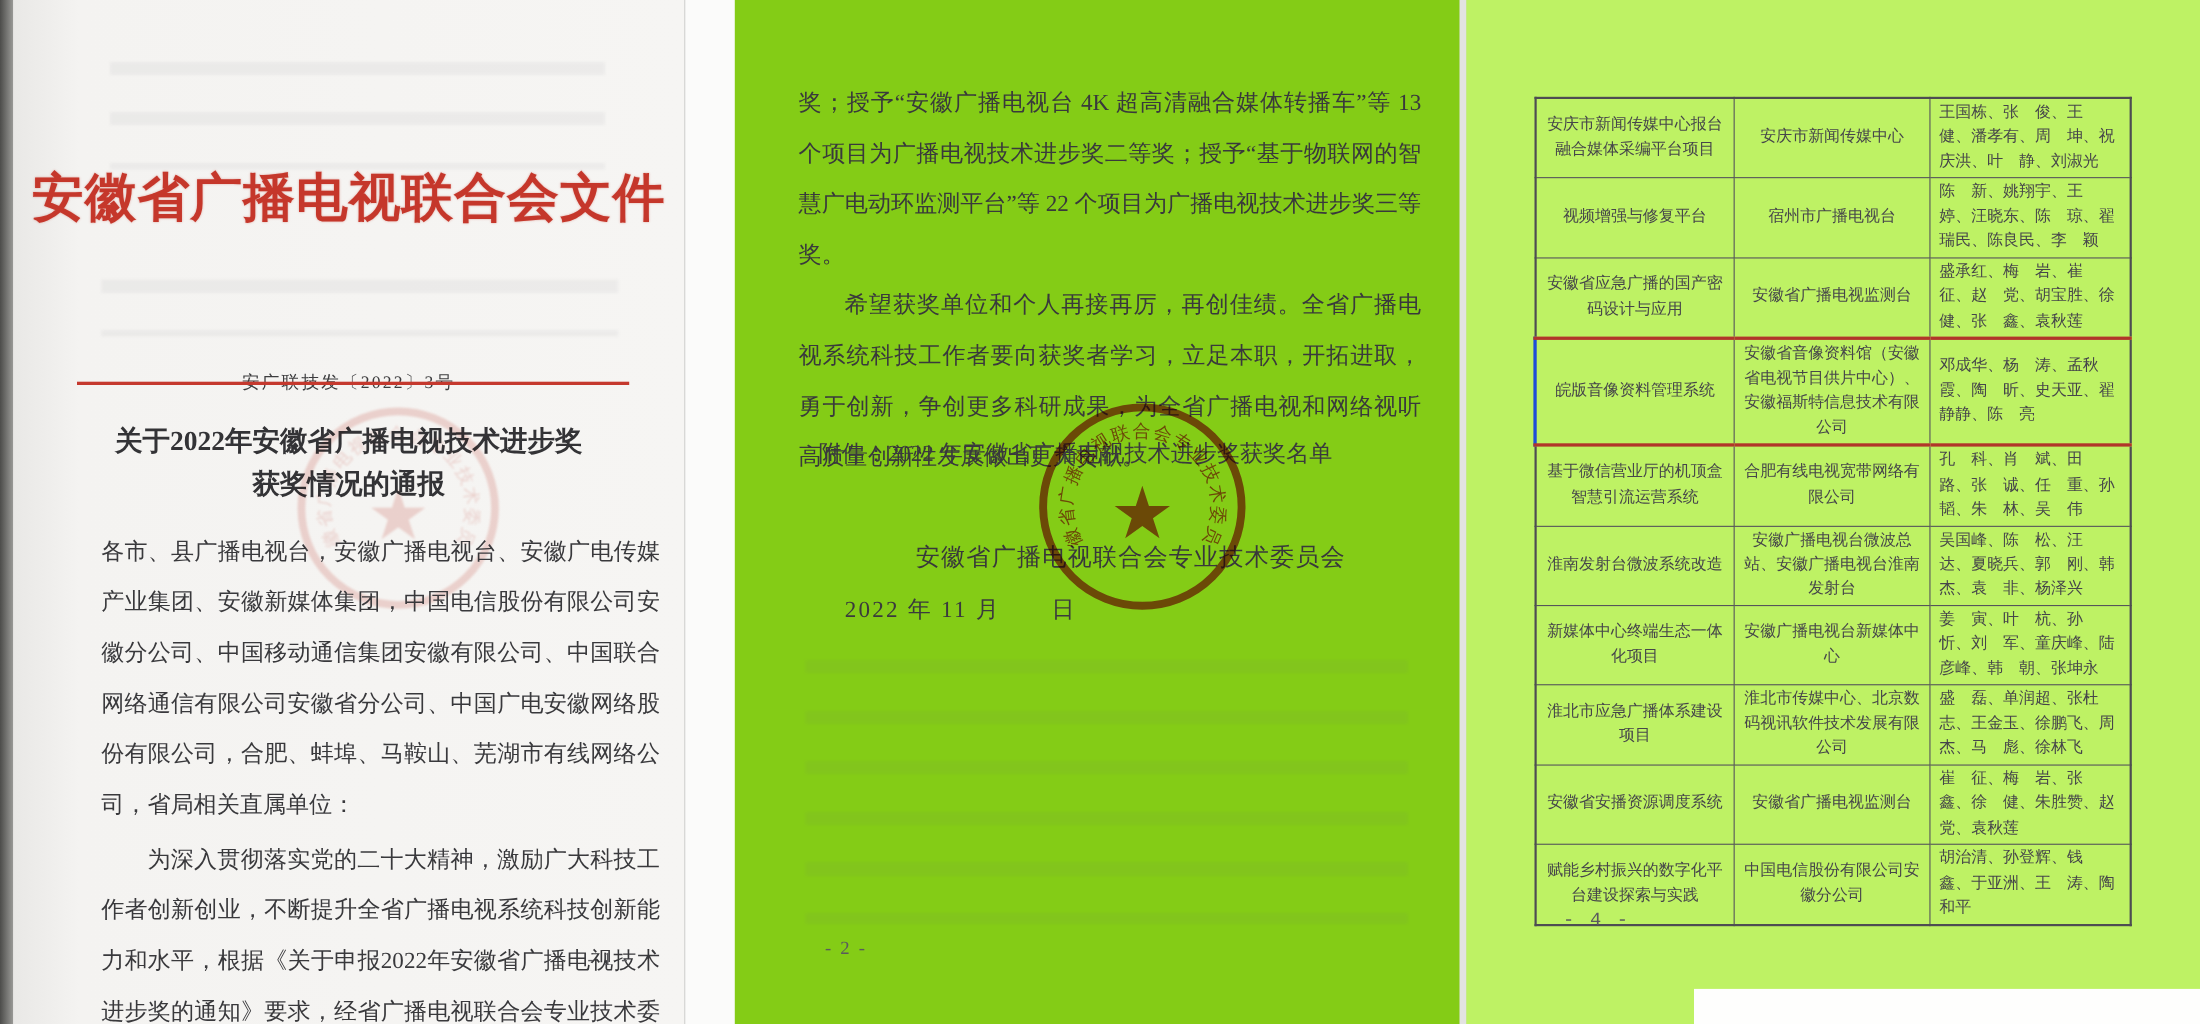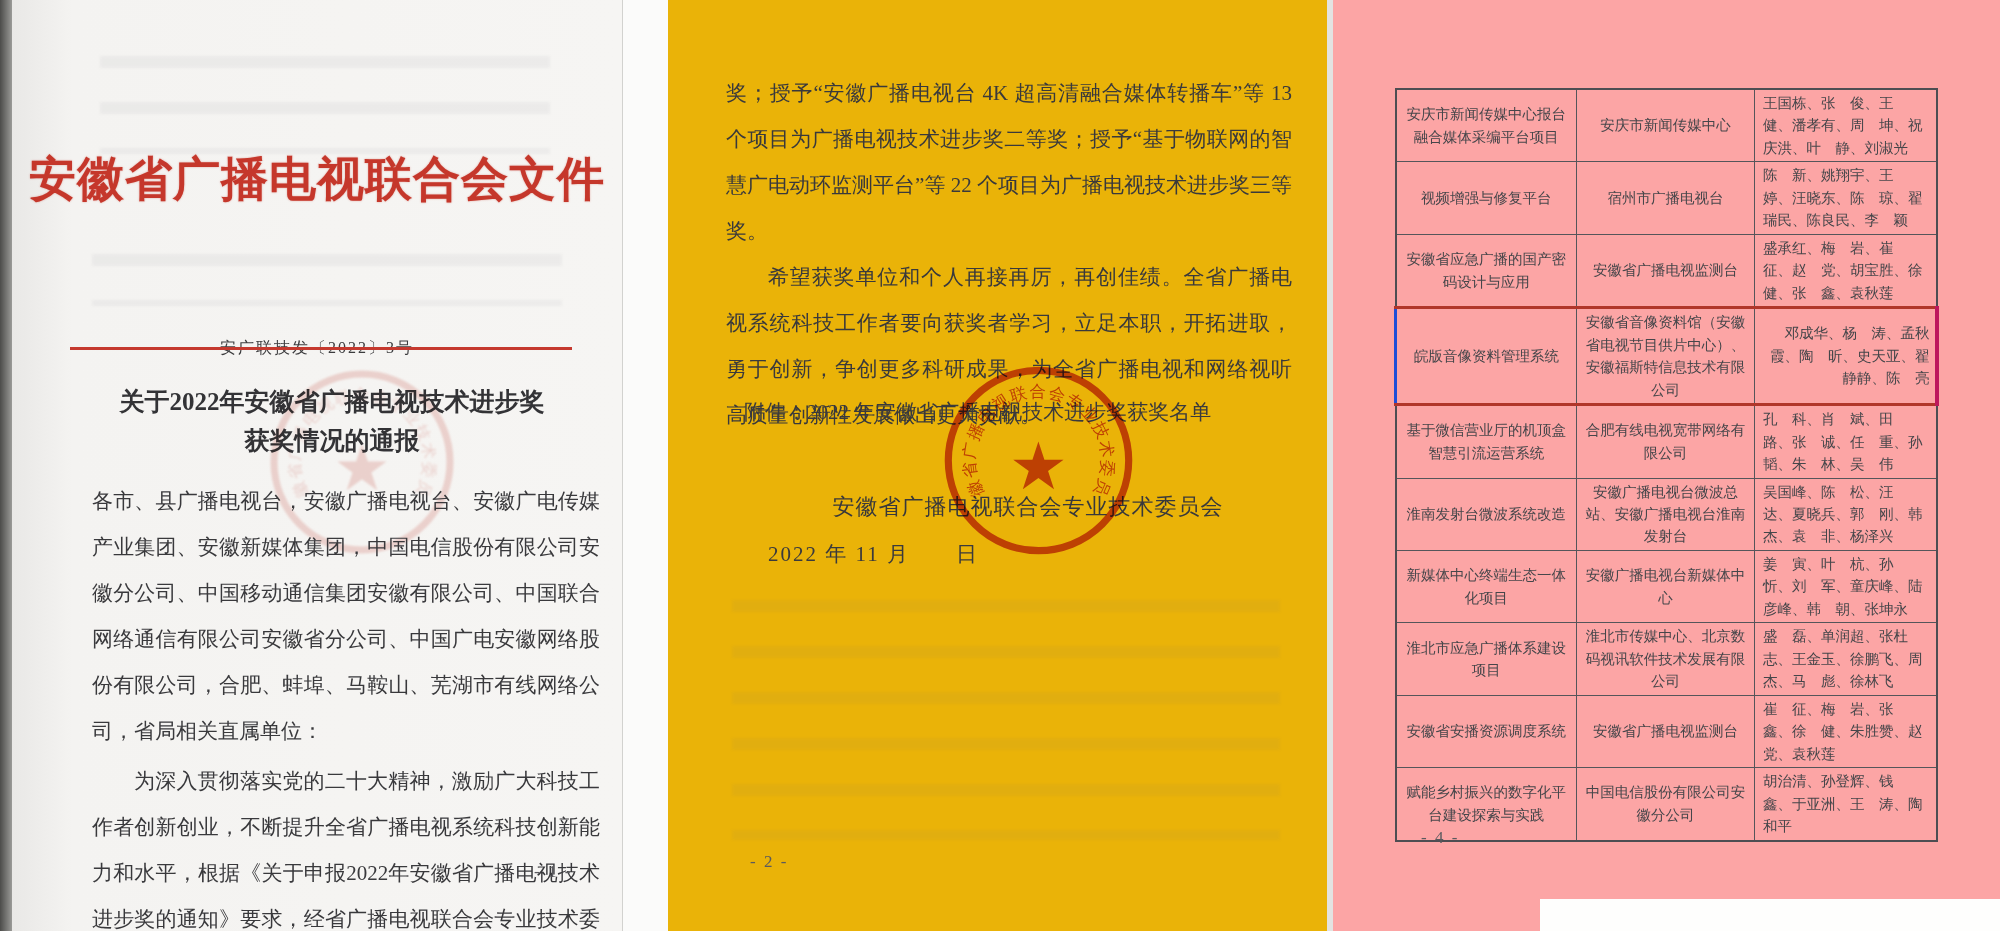--- a/index.html
+++ b/index.html
@@ -11,34 +11,34 @@
   
   .edge-left{position:absolute;left:0;top:0;width:12px;height:931px;
     background:linear-gradient(90deg,#4c4c4a,#9a9a97);}
   .gap1{position:absolute;left:622px;top:0;width:46px;height:931px;background:#fbfbfa;
     border-left:1px solid #d2d2cf;border-right:1px solid #dcdcd9;}
   .gap2{position:absolute;left:1327px;top:0;width:6px;height:931px;background:#e3e3e1;
     border-right:1px solid #cfcfcc;}
   
   .page{position:absolute;top:0;height:931px;}
   .page1{left:12px;width:610px;background:linear-gradient(90deg,#e9e8e6,#f4f3f1 60px,#f6f5f3);}
-  .page2{left:668px;width:659px;background:#eab308;}
-  .page3{left:1333px;width:667px;background:#fca5a5;}
+  .page2{left:668px;width:659px;background:#84cc16;}
+  .page3{left:1333px;width:667px;background:#bef264;font-family:Liberation Mono, monospace;}
   .corner-white{position:absolute;right:0;bottom:0;width:460px;height:32px;background:#fefefd;}
   
   .ghost{position:absolute;filter:blur(1.5px);opacity:.55;
     background:repeating-linear-gradient(to bottom, rgba(105,105,115,.12) 0 12px, transparent 12px 46px);}
   
   .p1-header{position:absolute;left:0;top:148px;width:100%;text-align:center;
     font-size:47px;font-weight:bold;color:#c5372b;letter-spacing:1px;
     text-shadow:0 0 2px rgba(197,55,43,.45);}
   .p1-docnum{position:absolute;left:0;top:308px;width:100%;text-align:center;
     font-size:16px;color:#3c3c3e;letter-spacing:2px;margin-top:30px;}
   .p1-redline{position:absolute;left:58px;top:347px;width:502px;height:3px;background:#c5392e;}
-  .p1-title{position:absolute;left:15px;top:383px;width:100%;text-align:center;
+  .p1-title{position:absolute;left:0;top:383px;width:100%;text-align:center;
     font-size:25px;font-weight:bold;color:#333336;line-height:1.55;}
   .p1-body{position:absolute;left:76px;top:474px;width:516px;
     font-size:21px;color:#39393c;line-height:46px;text-align:justify;}
   .p1-body p{margin:4px;}
   .p1-body p.indent{text-indent:2em;}
   .pagenum{position:absolute;font-size:17px;color:#5a5a5e;letter-spacing:2px;}
   .p1-num{left:522px;top:862px;}
   .p2-num{left:82px;top:852px;}
   .p3-num{left:88px;top:828px;}
   
@@ -61,21 +61,21 @@
     font-size:14.5px;color:#46464a;line-height:1.55;}
   .award-table td{border:1px solid #55555a;padding:2px 5px;vertical-align:middle;}
   .award-table{border:2px solid #4d4d52;}
   td.proj,td.org{text-align:center;}
   td.ppl{text-align:left;padding-left:8px;}
   .r0{height:72px}.r1{height:68px}.r2{height:58px}.r3{height:76px}
   .r4{height:58px}.r5{height:68px}.r6{height:64px}.r7{height:64px}
   .r8{height:66px}.r9{height:52px}.r10{height:62px}
   tr.highlight td{border-top:3px solid #b1362a;border-bottom:3px solid #b1362a;}
   tr.highlight td:first-child{border-left:3px solid #1d4ed8;}
-  tr.highlight td:last-child{border-right:4px solid #be185d;text-align:right;}
+  tr.highlight td:last-child{border-right:1px solid #be185d;}
 </style>
 </head>
 <body>
 
 <div class="canvas">
   <div class="edge-left"></div>
 
   <div class="page page1">
     <div class="ghost" style="left:88px;top:56px;width:450px;height:98px;"></div>
     <div class="p1-header">安徽省广播电视联合会文件</div>

